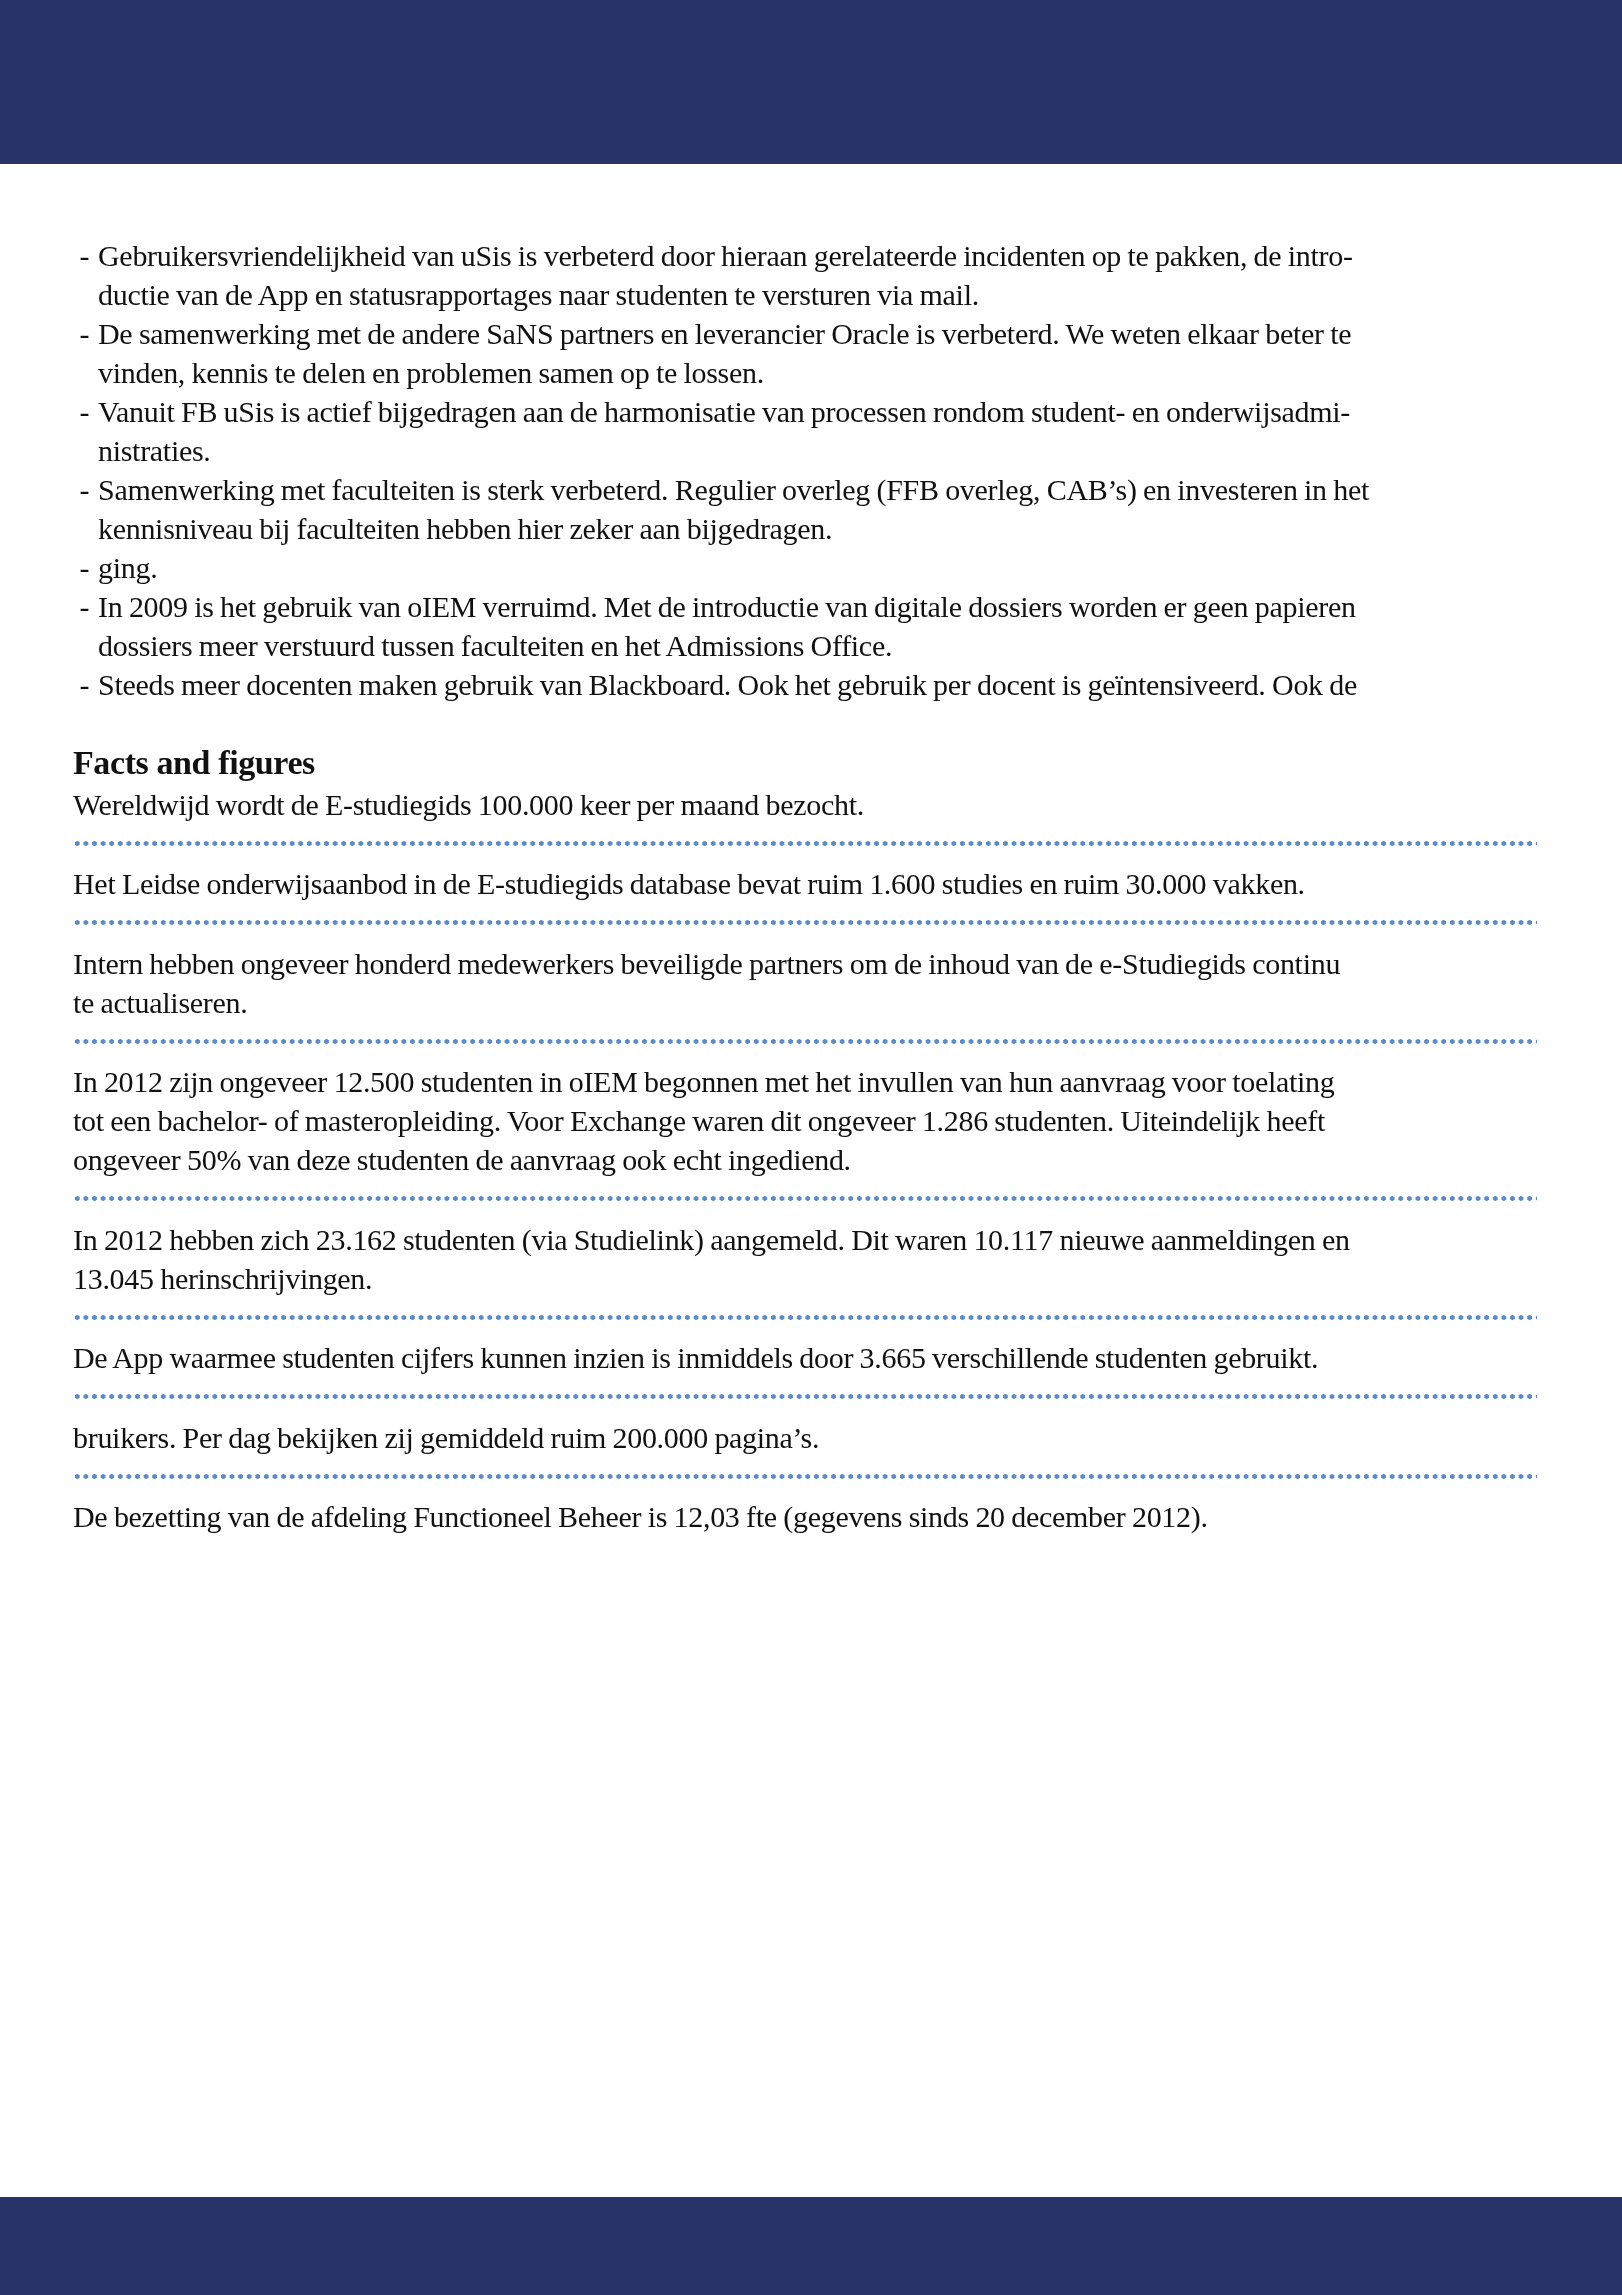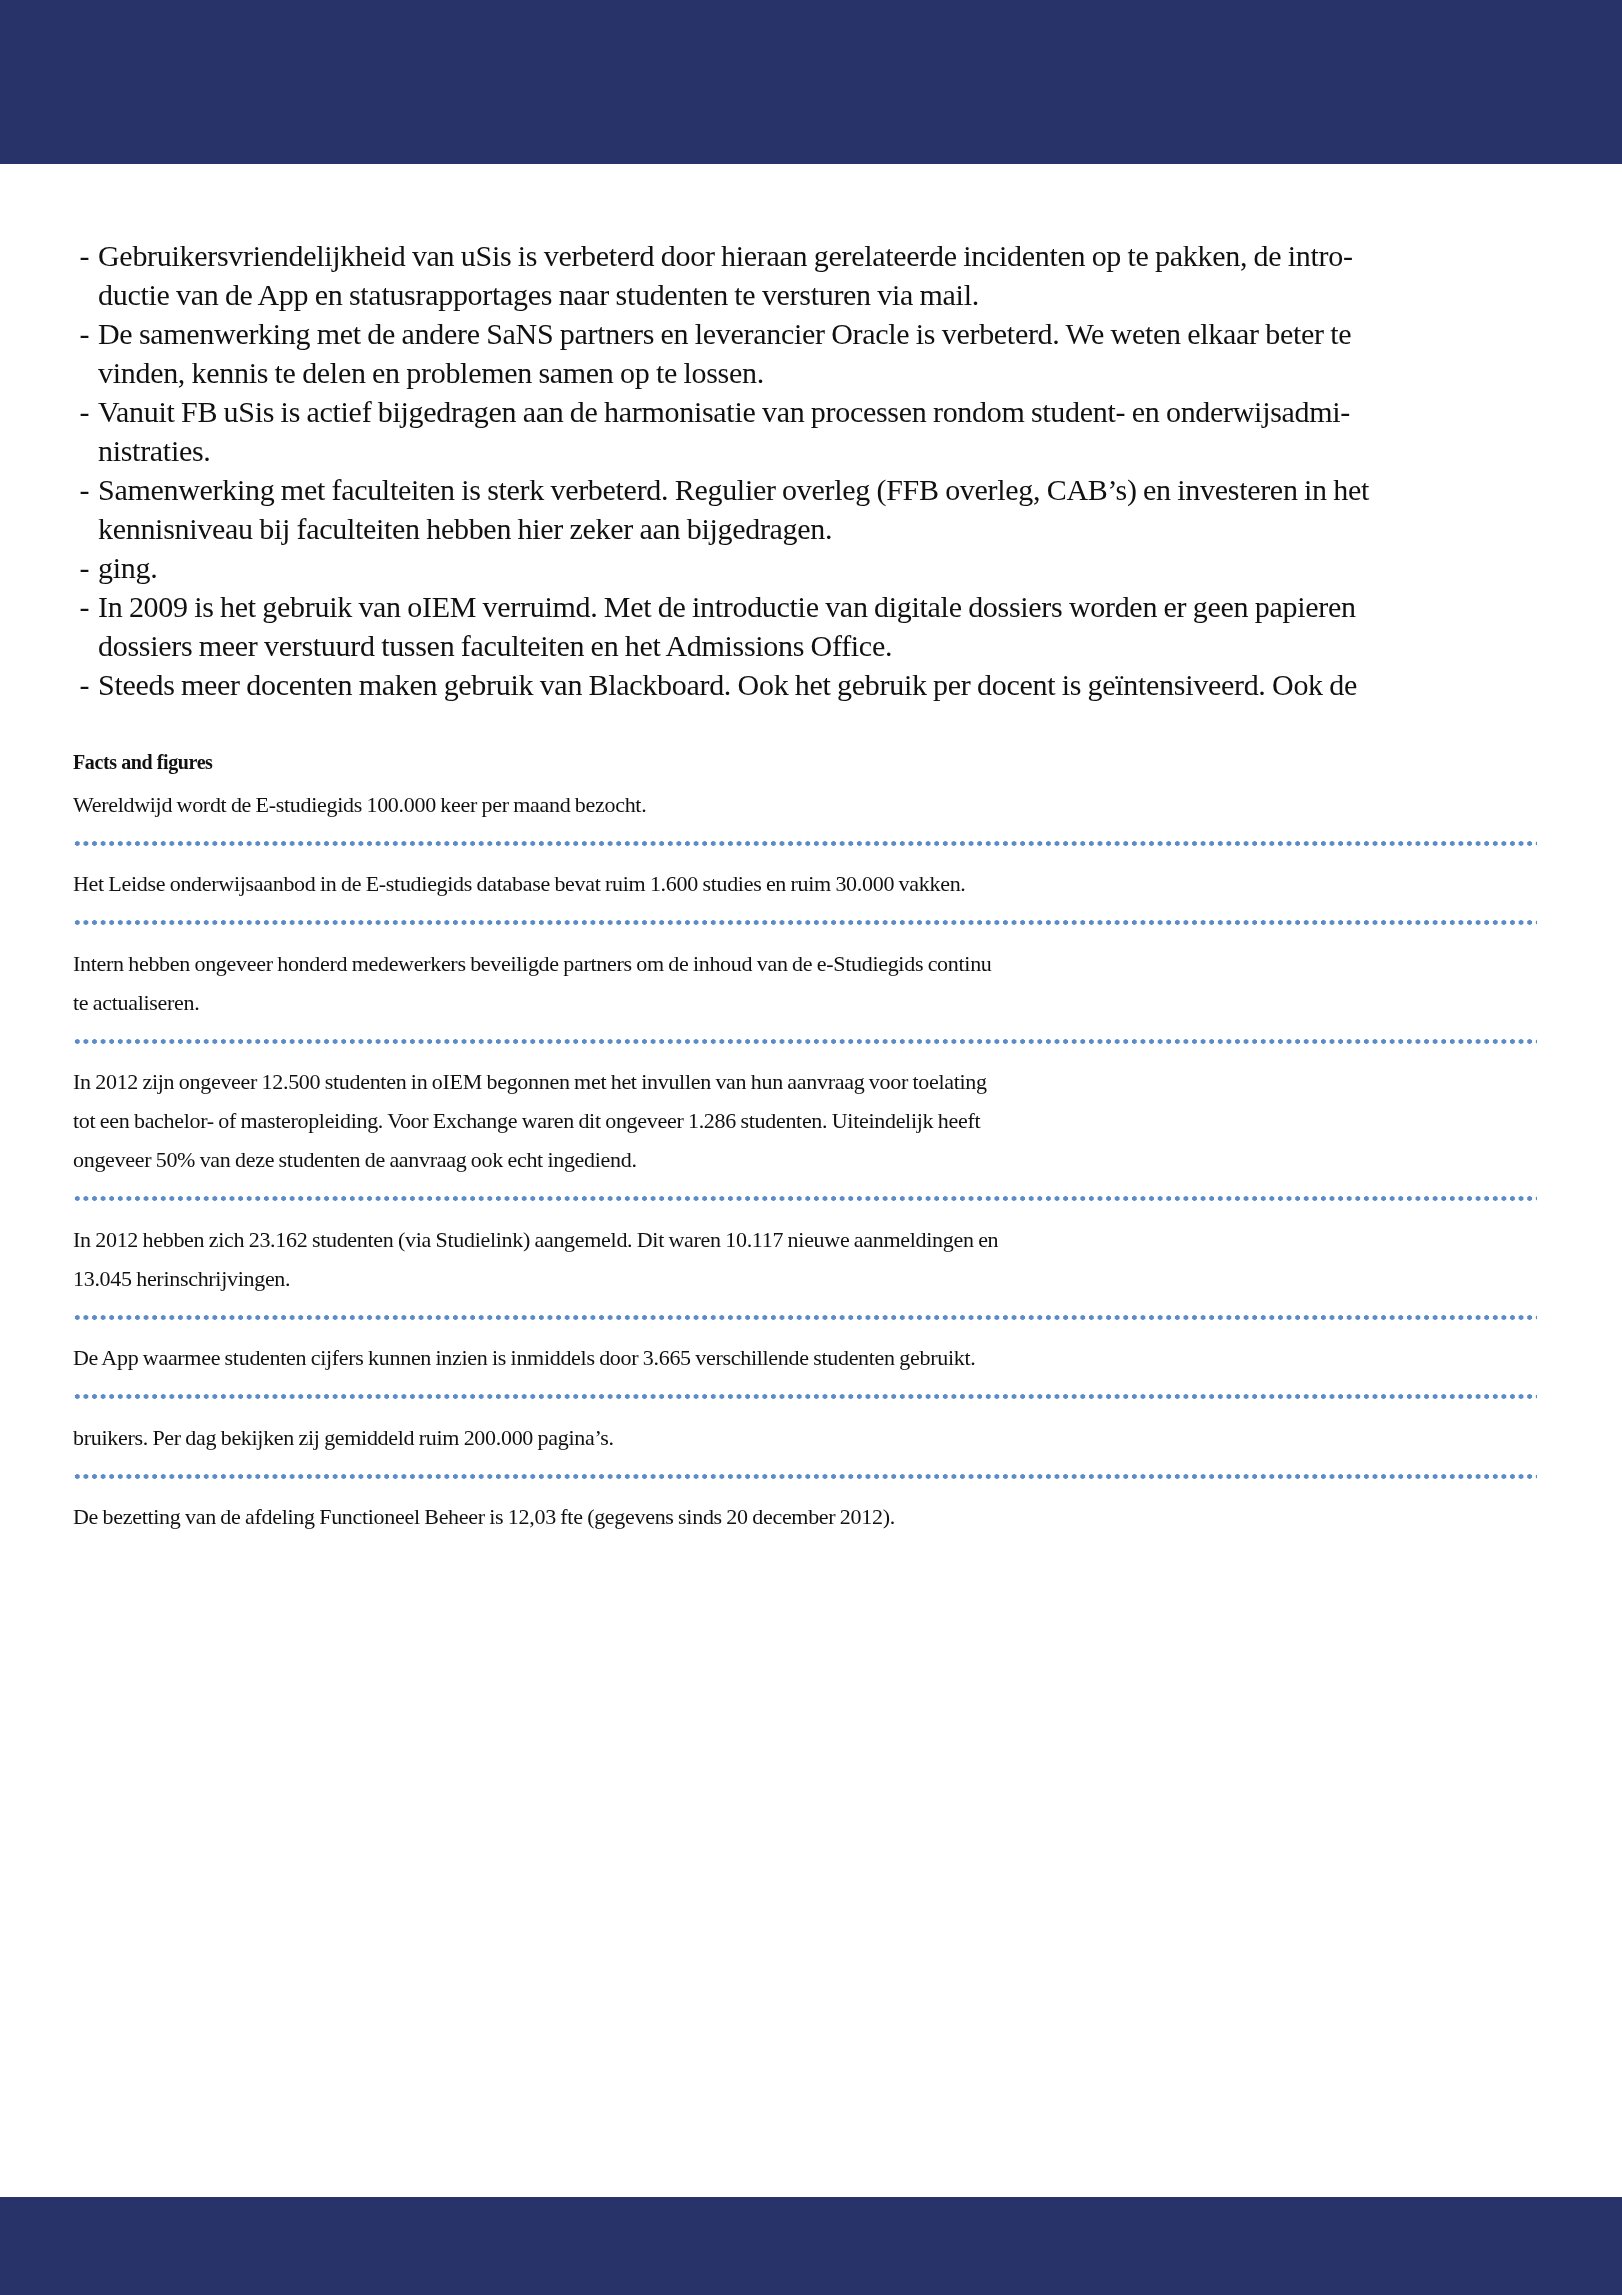--- a/index.html
+++ b/index.html
@@ -48,27 +48,27 @@
       letter-spacing: -0.3px;
       word-spacing: -0.7px;
     }
     .bullet .dash {
       position: absolute;
       left: 6.5px;
       top: 0;
     }
     .section-title {
       margin: 39px 0 0 0;
-      font-size: 20px;
+      font-size: 34px;
       line-height: 39px;
       font-weight: bold;
       letter-spacing: -0.4px;
     }
     .fact {
-      font-size: 22px;
+      font-size: 30px;
       line-height: 39px;
       letter-spacing: -0.3px;
       word-spacing: -0.7px;
       margin: 0;
     }
     .divider {
       height: 5.2px;
       margin: 17px 0 18.3px 0;
       background-image: radial-gradient(circle, #5b8cc8 2.2px, transparent 2.5px);
       background-size: 8.6px 5.2px;

